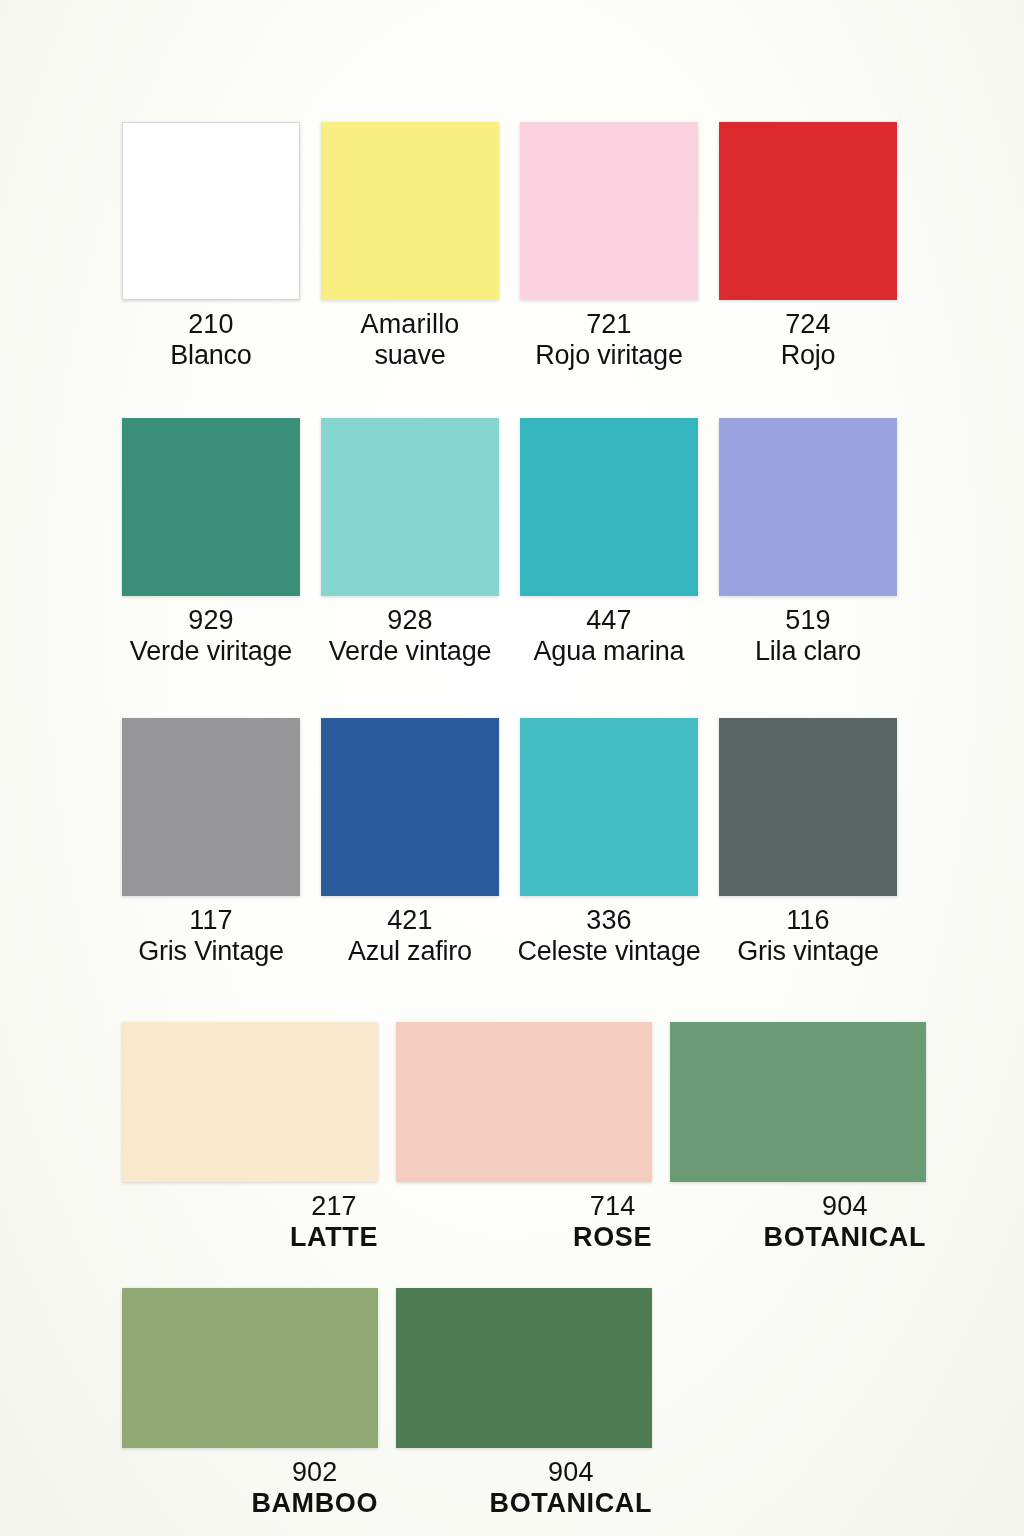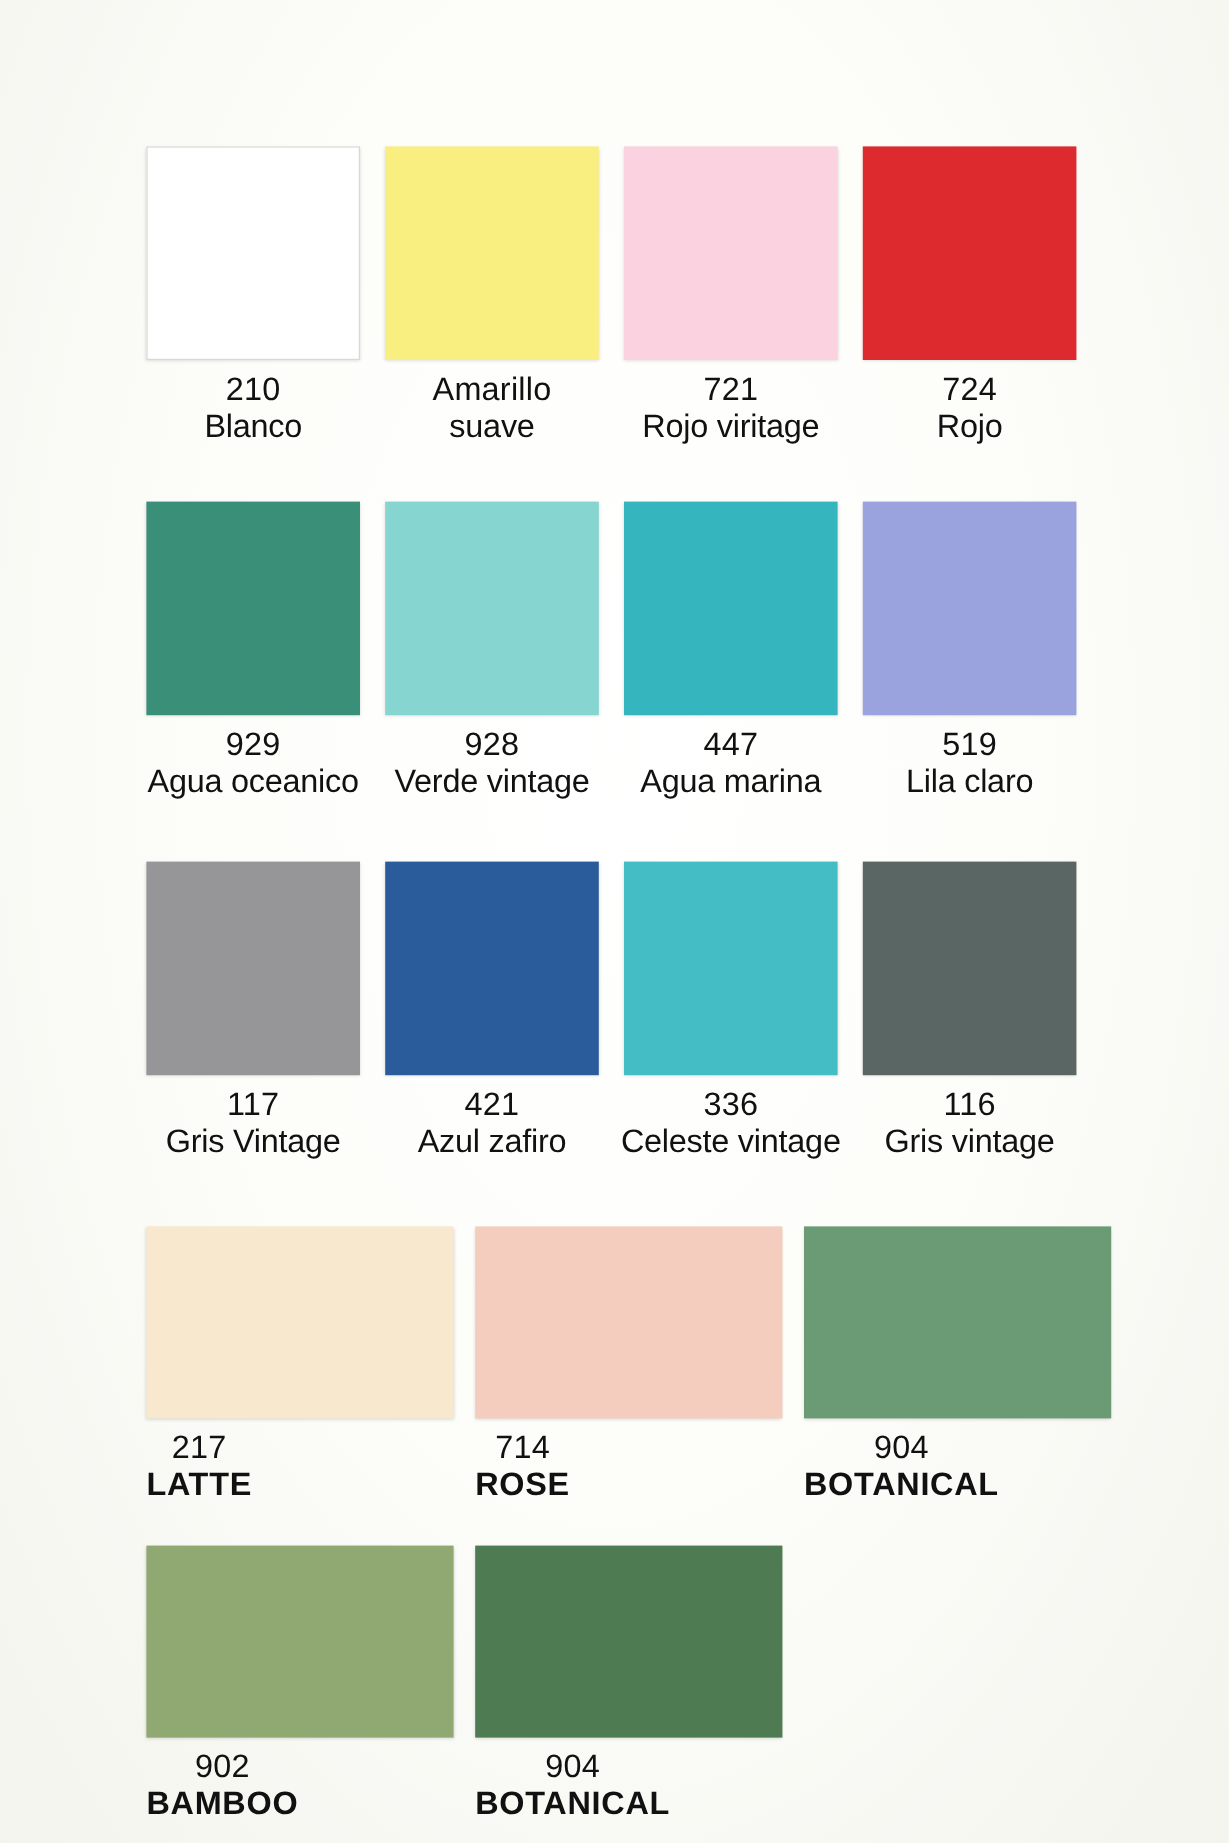--- a/index.html
+++ b/index.html
@@ -62,21 +62,21 @@
   
   .row-wide {
     display: flex;
     padding-left: 122px;
     gap: 18px;
   }
   .cell-wide {
     width: 256px;
     display: flex;
     flex-direction: column;
-    align-items: flex-start;
+    align-items: flex-end;
   }
   .swatch-rect {
     width: 256px;
     height: 160px;
     box-shadow: 0 1px 3px rgba(0,0,0,0.16);
   }
 
   .caption {
     text-align: center;
     color: #111111;
@@ -138,21 +138,21 @@
         <div class="name">Rojo</div>
       </div>
     </div>
   </div>
 
   <div class="grid-section row4" style="top:418px;">
     <div class="cell4">
       <div class="swatch-sq" style="background-color: rgb(58, 143, 120);"></div>
       <div class="caption">
         <div class="code">929</div>
-        <div class="name">Agua oceanico</div>
+        <div class="name">Verde viritage</div>
       </div>
     </div>
     <div class="cell4">
       <div class="swatch-sq" style="background-color: rgb(134, 213, 208);"></div>
       <div class="caption">
         <div class="code">928</div>
         <div class="name">Verde vintage</div>
       </div>
     </div>
     <div class="cell4">

